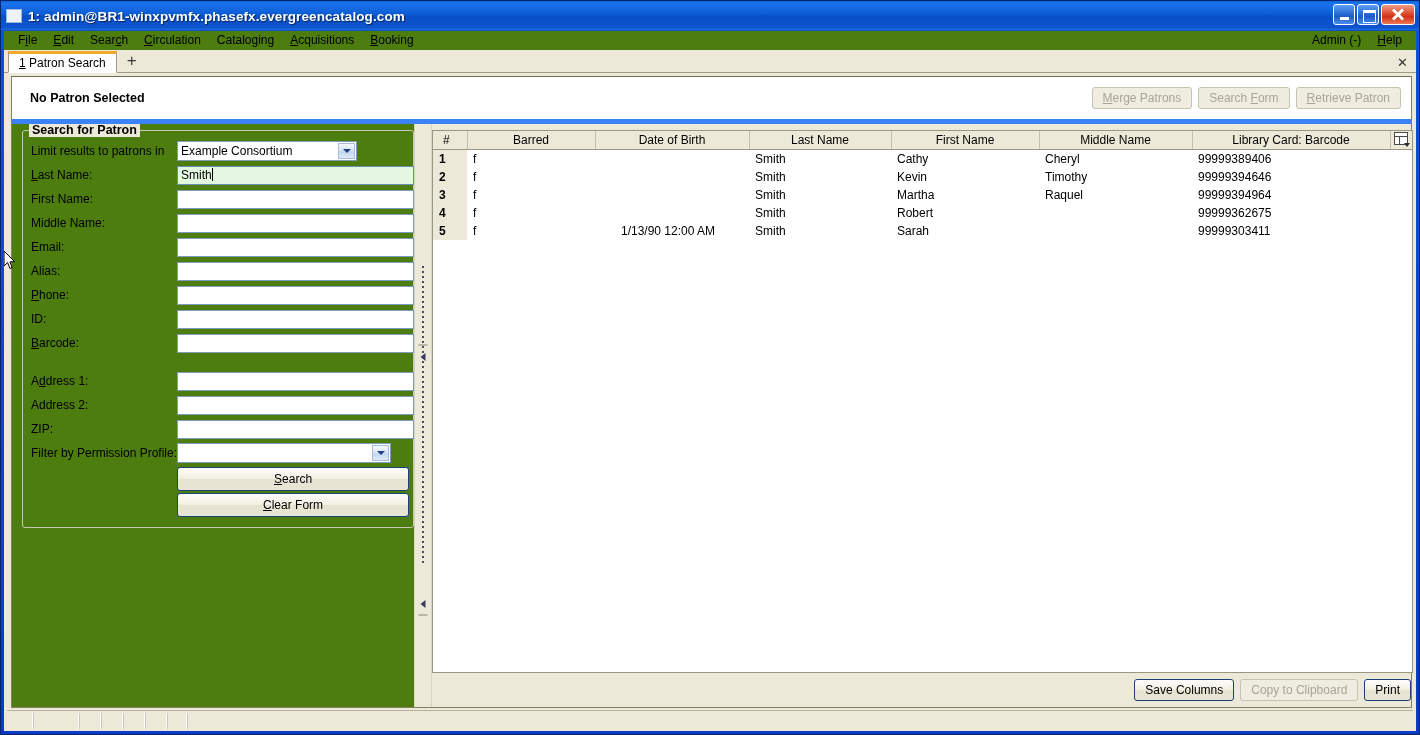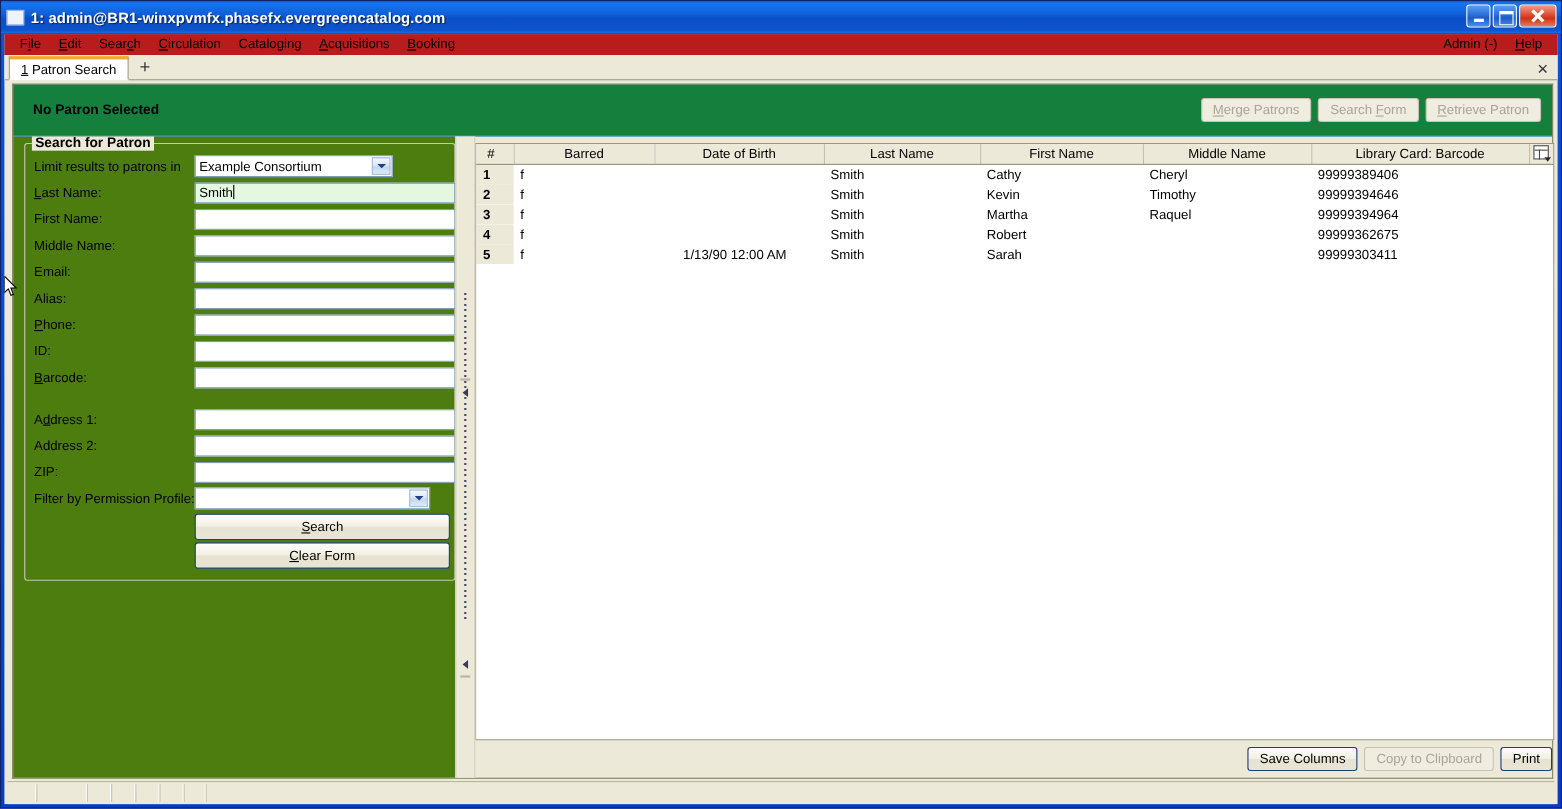--- a/index.html
+++ b/index.html
@@ -92,21 +92,21 @@
     margin: 0 3px 3px 3px;
     background: #ece9d8;
     display: flex; flex-direction: column;
     min-height: 0;
   }
 
   
   #menubar {
     flex: 0 0 19px;
     height: 19px;
-    background: #b91c1c;
+    background: #4d7c0f;
     display: flex; align-items: center;
     padding: 0 6px;
     font-size: 12px;
   }
   .menuitem {
     padding: 1px 8px;
     white-space: nowrap;
     line-height: 15px;
   }
   .acc { text-decoration: underline; }
@@ -154,22 +154,22 @@
     border: 1px solid #848263;
     border-top: 1px solid #6f6d55;
     margin: 3px 4px 0 7px;
     display: flex; flex-direction: column;
     min-height: 0;
   }
 
   
   #patron-header {
     flex: 0 0 47px;
-    background: #15803d;
-    border-bottom: 1px solid #3b82f6;
+    background: #ffffff;
+    border-bottom: 5px solid #3b82f6;
     display: flex; align-items: center;
     padding: 0 10px 0 18px;
     position: relative;
   }
   #patron-status {
     font-weight: bold; font-size: 12.5px;
   }
   #patron-actions {
     margin-left: auto;
     display: flex; gap: 6px;

